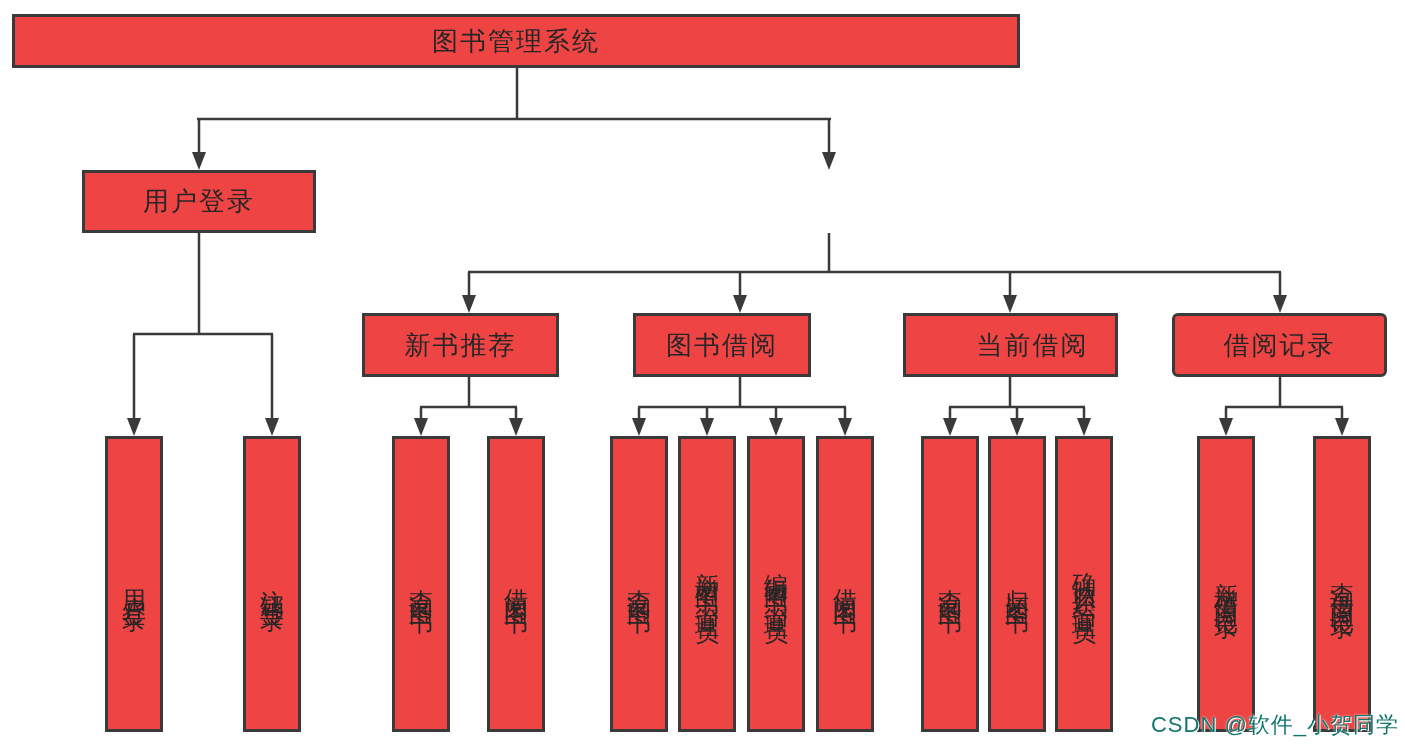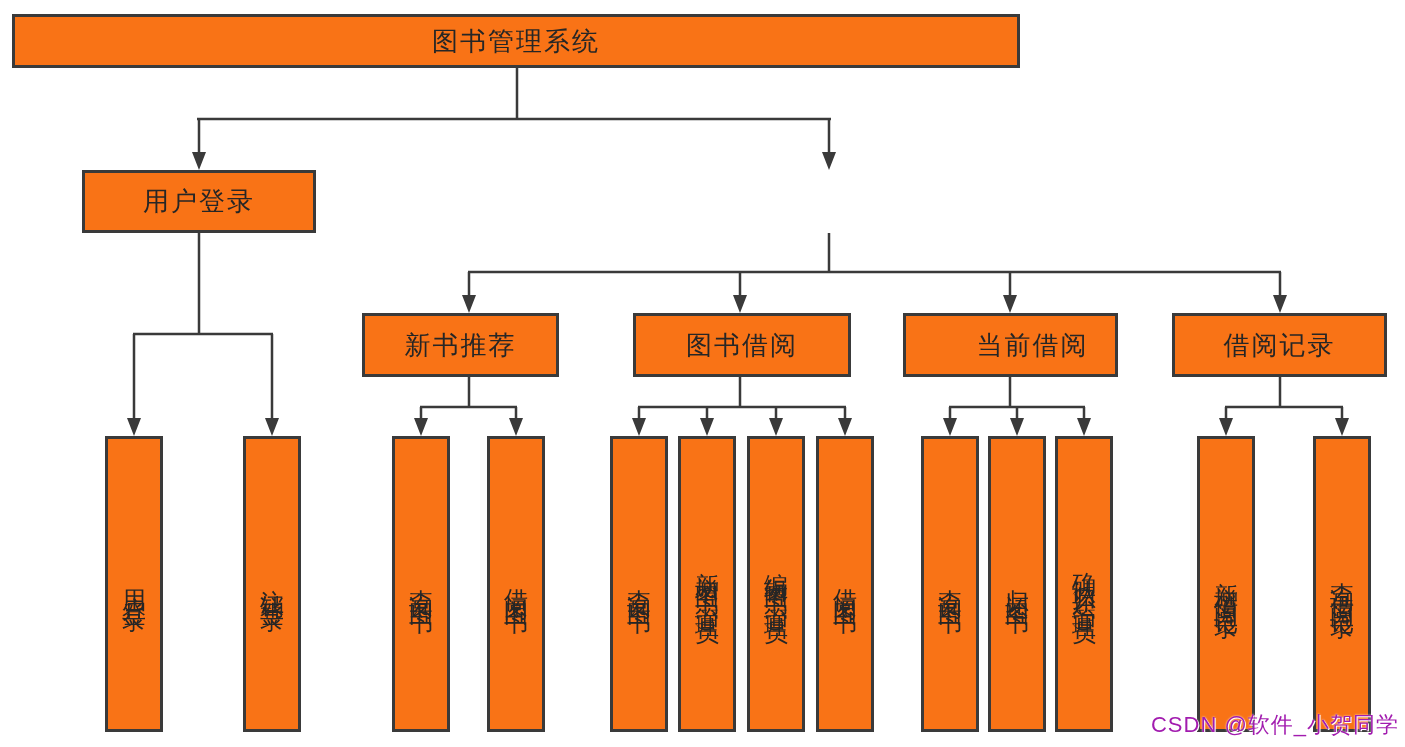--- a/index.html
+++ b/index.html
@@ -10,42 +10,42 @@
     background:#ffffff;
     overflow:hidden;
     font-family:"Liberation Sans","DejaVu Sans",sans-serif;
     color:#262626;
   }
   .connectors{position:absolute;left:0;top:0;z-index:1;}
   .box{
     position:absolute;
     box-sizing:border-box;
     border:3px solid #3a3a3a;
-    background:#f97316;
+    background:#ef4444;
     display:flex;
     align-items:center;
     justify-content:center;
     z-index:2;
   }
   .h-label{font-size:26px;letter-spacing:2px;white-space:nowrap;}
   .leaf span{
     writing-mode:vertical-rl;
     text-orientation:mixed;
     font-size:24px;
     line-height:1;
     letter-spacing:7px;
     white-space:nowrap;
   }
   .watermark{
     position:absolute;
     right:6px;
     bottom:7px;
     font-size:22px;
     letter-spacing:1px;
-    color:#a21caf;
+    color:#0f766e;
     text-shadow:0 0 2px #ffffff,1px 1px 0 #ffffff;
     z-index:3;
     white-space:nowrap;
   }
 </style>
 </head>
 <body>
 
 <div class="canvas">
 
@@ -74,27 +74,27 @@
     <span class="h-label">图书管理系统</span>
   </div>
 
   <div class="box" style="left:82px;top:170px;width:234px;height:63px;">
     <span class="h-label">用户登录</span>
   </div>
 
   <div class="box" style="left:362px;top:313px;width:197px;height:64px;">
     <span class="h-label">新书推荐</span>
   </div>
-  <div class="box" style="left:633px;top:313px;width:218px;height:64px;">
+  <div class="box" style="left:633px;top:313px;width:178px;height:64px;">
     <span class="h-label">图书借阅</span>
   </div>
   <div class="box" style="left:903px;top:313px;width:215px;height:64px;padding-left:44px;">
     <span class="h-label">当前借阅</span>
   </div>
-  <div class="box" style="left:1172px;top:313px;width:215px;height:64px;">
+  <div class="box" style="left:1172px;top:313px;width:215px;height:64px;border-radius:6px;">
     <span class="h-label">借阅记录</span>
   </div>
 
   <div class="box leaf" style="left:105px;top:436px;width:58px;height:296px;">
     <span>用户登录</span>
   </div>
   <div class="box leaf" style="left:243px;top:436px;width:58px;height:296px;">
     <span>注销登录</span>
   </div>
 

